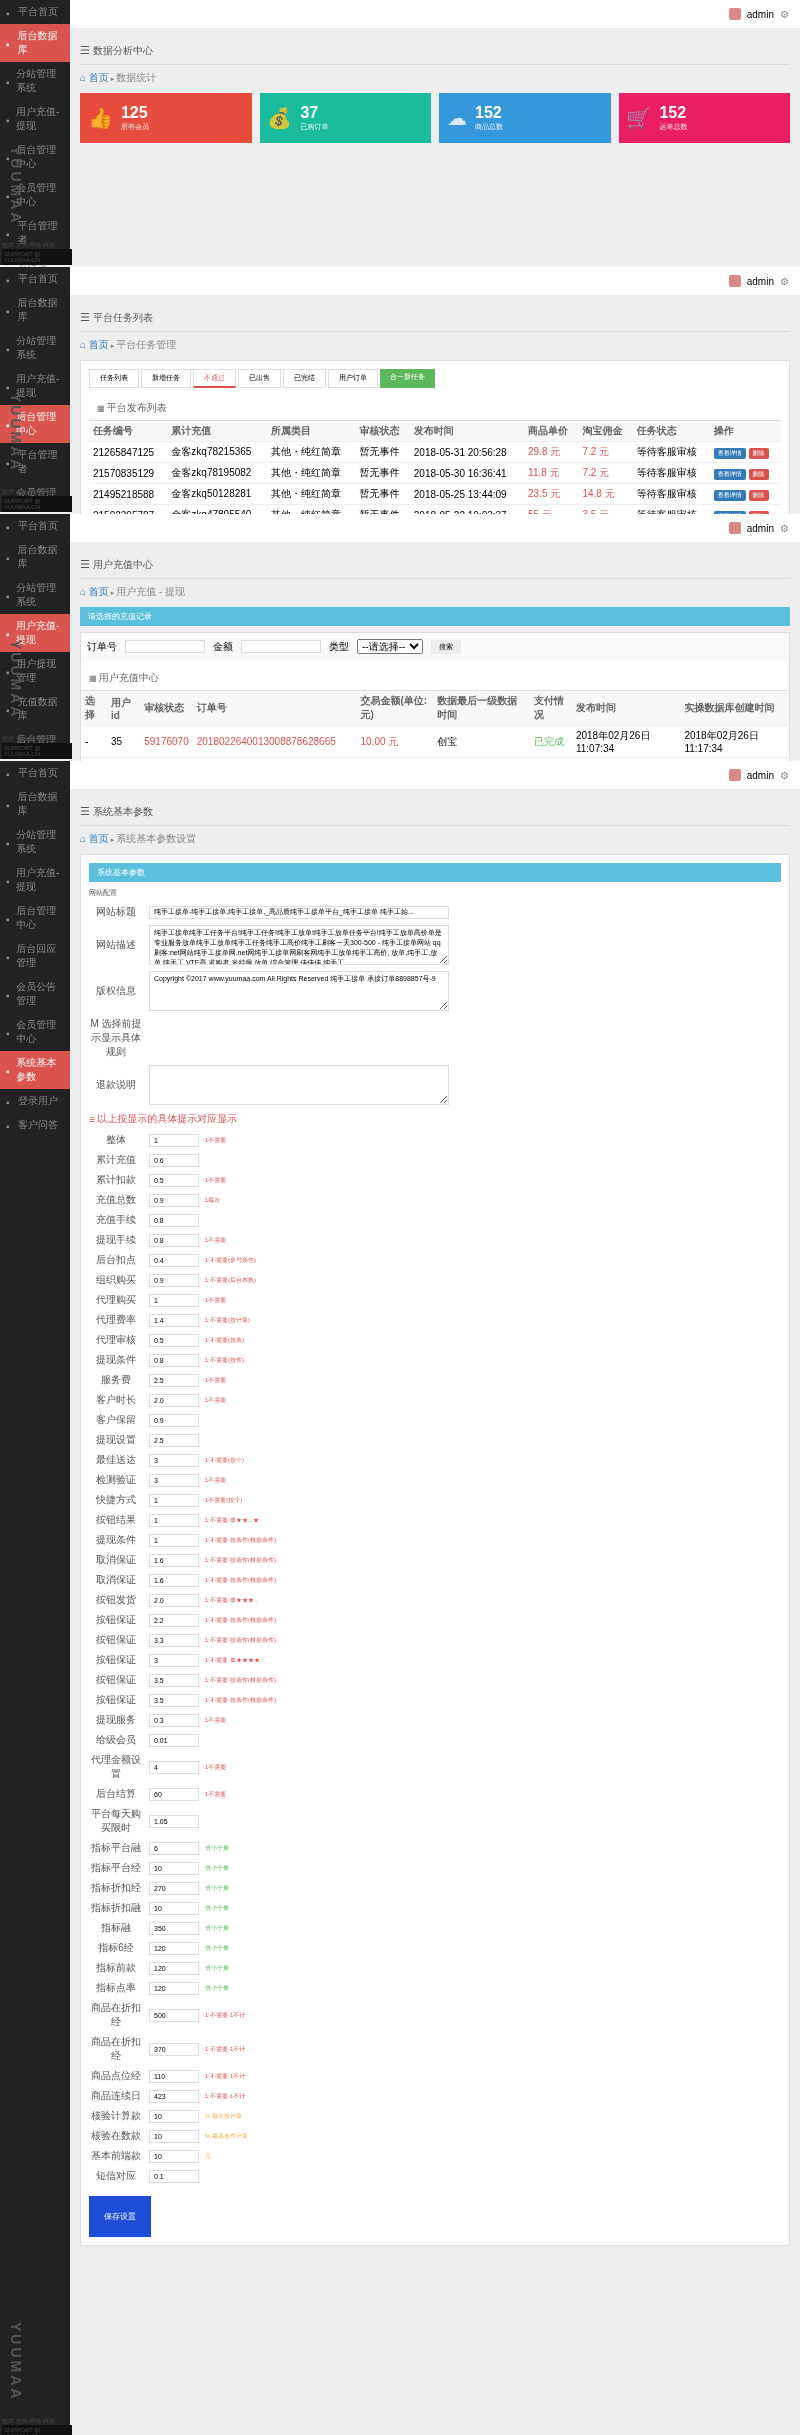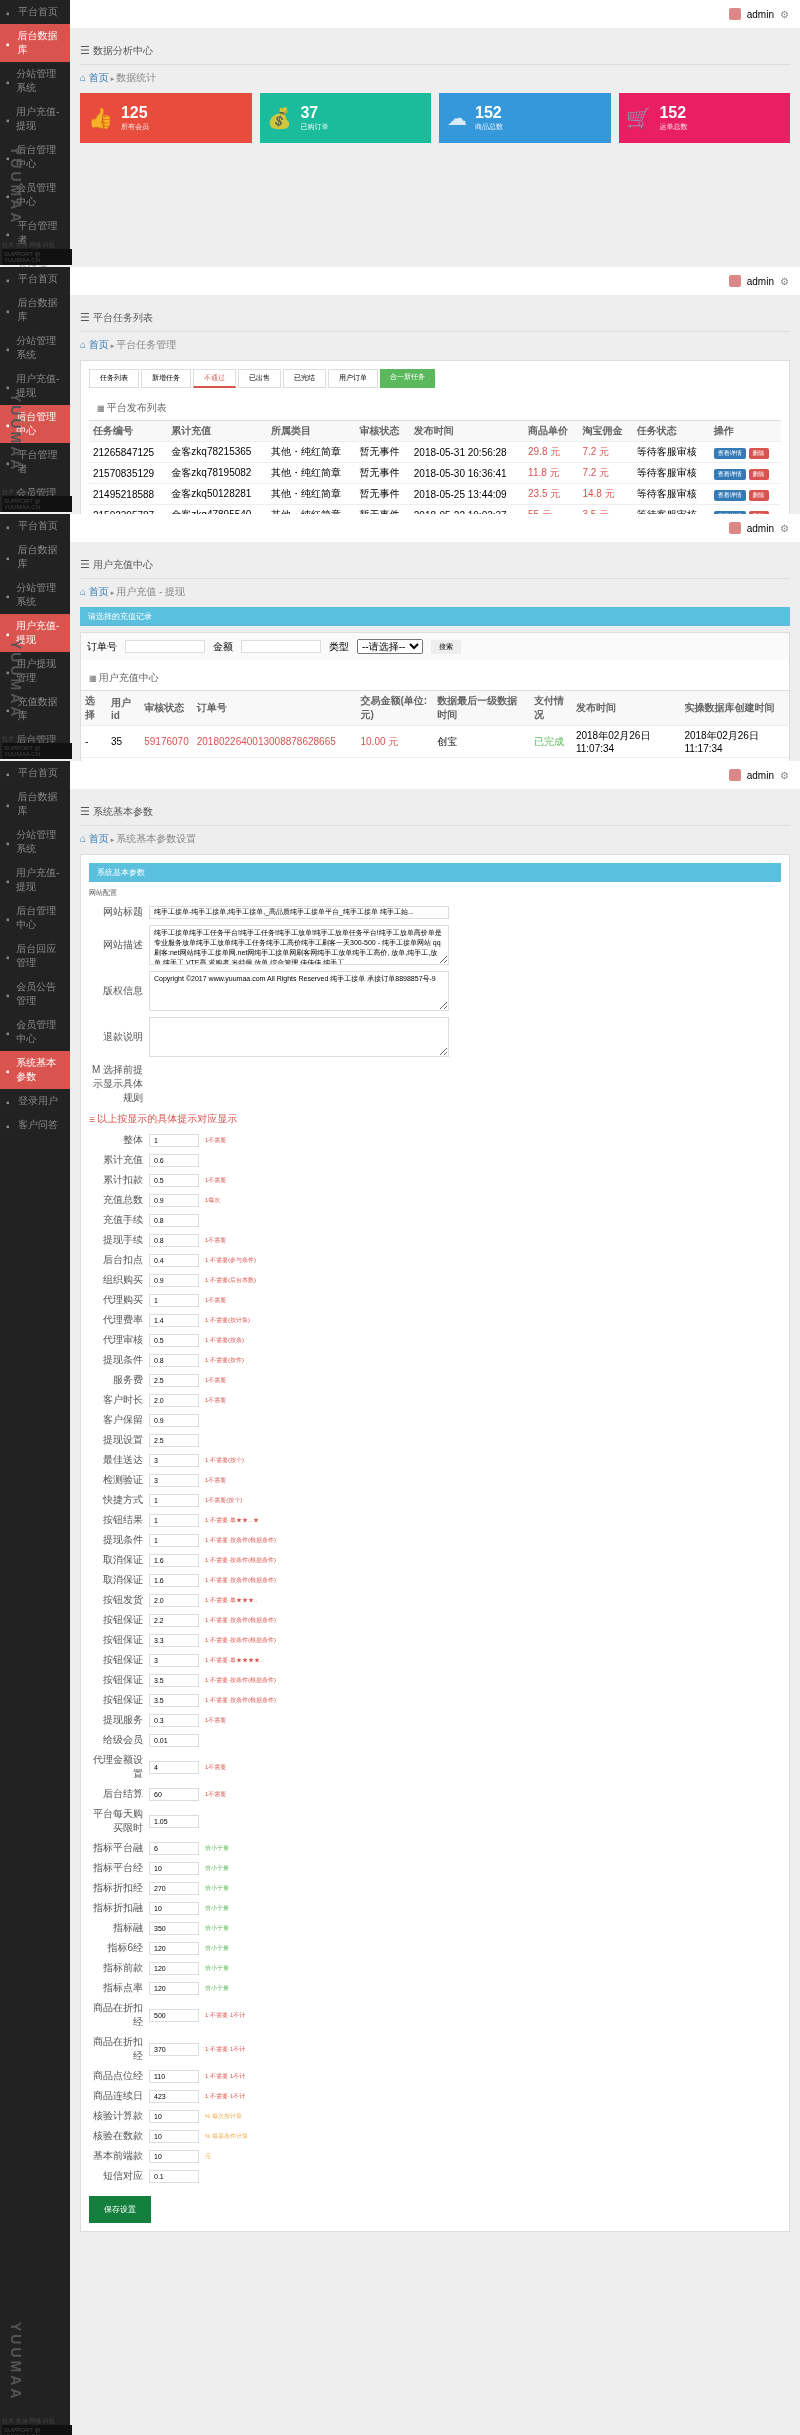--- a/index.html
+++ b/index.html
@@ -48,29 +48,29 @@
 .btn-sm{display:inline-block;padding:1px 4px;font-size:6px;color:#fff;border-radius:2px}
 .btn-sm.blue{background:#337ab7}
 .btn-sm.red{background:#d9534f}
 .pagination{display:flex;gap:2px;justify-content:center;padding:6px}
 .pagination span{display:inline-block;padding:2px 5px;border:1px solid #ddd;font-size:7px;cursor:pointer}
 .pagination span.active{background:#337ab7;color:#fff;border-color:#337ab7}
 .search-row{display:flex;gap:8px;align-items:center;padding:6px;background:#fafafa;margin-bottom:6px;font-size:7px}
 .search-row input{border:1px solid #ddd;padding:2px 4px;font-size:7px;width:80px}
 .search-row button{padding:2px 8px;font-size:7px;border:none}
 .form-row{display:flex;padding:3px 0;font-size:7px;align-items:center}
-.form-label{width:60px;color:#555;text-align:right;padding-right:6px}
+.form-label{width:60px;color:#555;text-align:center;padding-right:6px}
 .form-input{border:1px solid #ddd;padding:2px 4px;width:50px;font-size:7px}
 .form-hint{color:#d9534f;margin-left:6px;font-size:6px}
 .form-hint.green{color:#5cb85c}
 .form-hint.orange{color:#f0ad4e}
 textarea.form-input{width:300px;height:40px}
 .tab-content-head{background:#5bc0de;color:#fff;padding:4px 8px;font-size:8px;margin-bottom:6px}
 .section-title{color:#d9534f;font-size:7px;padding:4px 0}
-.btn-save{background:#15803d;color:#fff;border:none;padding:8px 15px;font-size:8px;margin-top:10px}
+.btn-save{background:#1d4ed8;color:#fff;border:none;padding:15px 15px;font-size:8px;margin-top:10px}
 </style>
 </head>
 <body>
 
 <div class="screenshot" style="height:265px">
   <div class="sidebar">
     <div id="nav1">
         <div class="nav-item">
           <span class="nav-icon">▪</span>
           <span>平台首页</span>
@@ -667,25 +667,25 @@
             </div>
           <div class="form-row">
               <span class="form-label">网站描述</span>
               <textarea class="form-input" style="">纯手工接单纯手工任务平台!纯手工任务!纯手工放单!纯手工放单任务平台!纯手工放单高价单是专业服务放单纯手工放单纯手工任务纯手工高价纯手工刷客一天300-500 - 纯手工接单网站 qq刷客:net网站纯手工接单网.net网纯手工接单网刷客网纯手工放单纯手工高价, 放单,纯手工,放单,纯手工,VTE高,求购者,米特佩,放单,综合管理,佳佳佳,纯手工</textarea>
             </div>
           <div class="form-row">
               <span class="form-label">版权信息</span>
               <textarea class="form-input" style="">Copyright ©2017 www.yuumaa.com All Rights Reserved 纯手工接单 承接订单8898857号-9</textarea>
             </div>
           <div class="form-row">
+              <span class="form-label">M 选择前提示显示具体规则</span>
+            </div>
+          <div class="form-row">
               <span class="form-label">退款说明</span>
               <textarea class="form-input" style=""></textarea>
-            </div>
-          <div class="form-row">
-              <span class="form-label">M 选择前提示显示具体规则</span>
             </div>
           <div class="section-title">☰ <span>以上按显示的具体提示对应显示</span></div>
           <div id="params4">
               <div class="form-row">
                 <span class="form-label ">整体</span>
                 <input class="form-input" value="1" style="">
                 <span class="form-hint ">1不需要</span>
               </div>
               <div class="form-row">
                 <span class="form-label ">累计充值</span>

